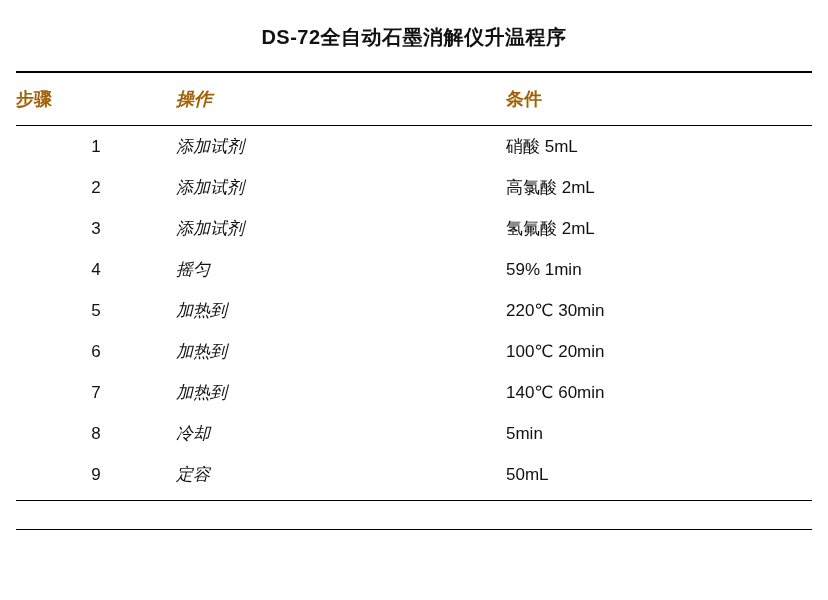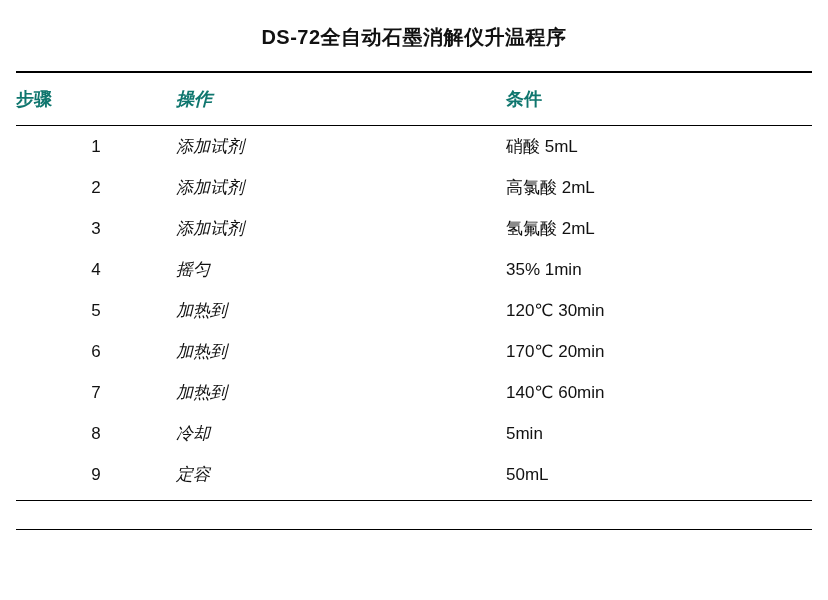--- a/index.html
+++ b/index.html
@@ -33,21 +33,21 @@
     width: 796px;
     margin: 0 auto;
     border-collapse: collapse;
     table-layout: fixed;
   }
   table.data-table thead th {
     font-size: 18px;
     font-weight: 700;
     text-align: left;
     padding: 14px 0 14px 0;
-    color: #0f766e;
+    color: #a16207;
     border-top: 2px solid #000000;
     border-bottom: 1.5px solid #000000;
   }
   table.data-table tbody td {
     font-size: 17px;
     padding: 9px 0 9px 0;
     color: #111111;
     vertical-align: middle;
   }
   table.data-table tbody tr:last-child td {
@@ -112,31 +112,31 @@
         <td class="cell-cond">高氯酸 2mL</td>
       </tr>
       <tr>
         <td class="cell-step">3</td>
         <td class="cell-op">添加试剂</td>
         <td class="cell-cond">氢氟酸 2mL</td>
       </tr>
       <tr>
         <td class="cell-step">4</td>
         <td class="cell-op">摇匀</td>
-        <td class="cell-cond">35% 1min</td>
+        <td class="cell-cond">59% 1min</td>
       </tr>
       <tr>
         <td class="cell-step">5</td>
         <td class="cell-op">加热到</td>
-        <td class="cell-cond">120℃ 30min</td>
+        <td class="cell-cond">220℃ 30min</td>
       </tr>
       <tr>
         <td class="cell-step">6</td>
         <td class="cell-op">加热到</td>
-        <td class="cell-cond">170℃ 20min</td>
+        <td class="cell-cond">100℃ 20min</td>
       </tr>
       <tr>
         <td class="cell-step">7</td>
         <td class="cell-op">加热到</td>
         <td class="cell-cond">140℃ 60min</td>
       </tr>
       <tr>
         <td class="cell-step">8</td>
         <td class="cell-op">冷却</td>
         <td class="cell-cond">5min</td>

